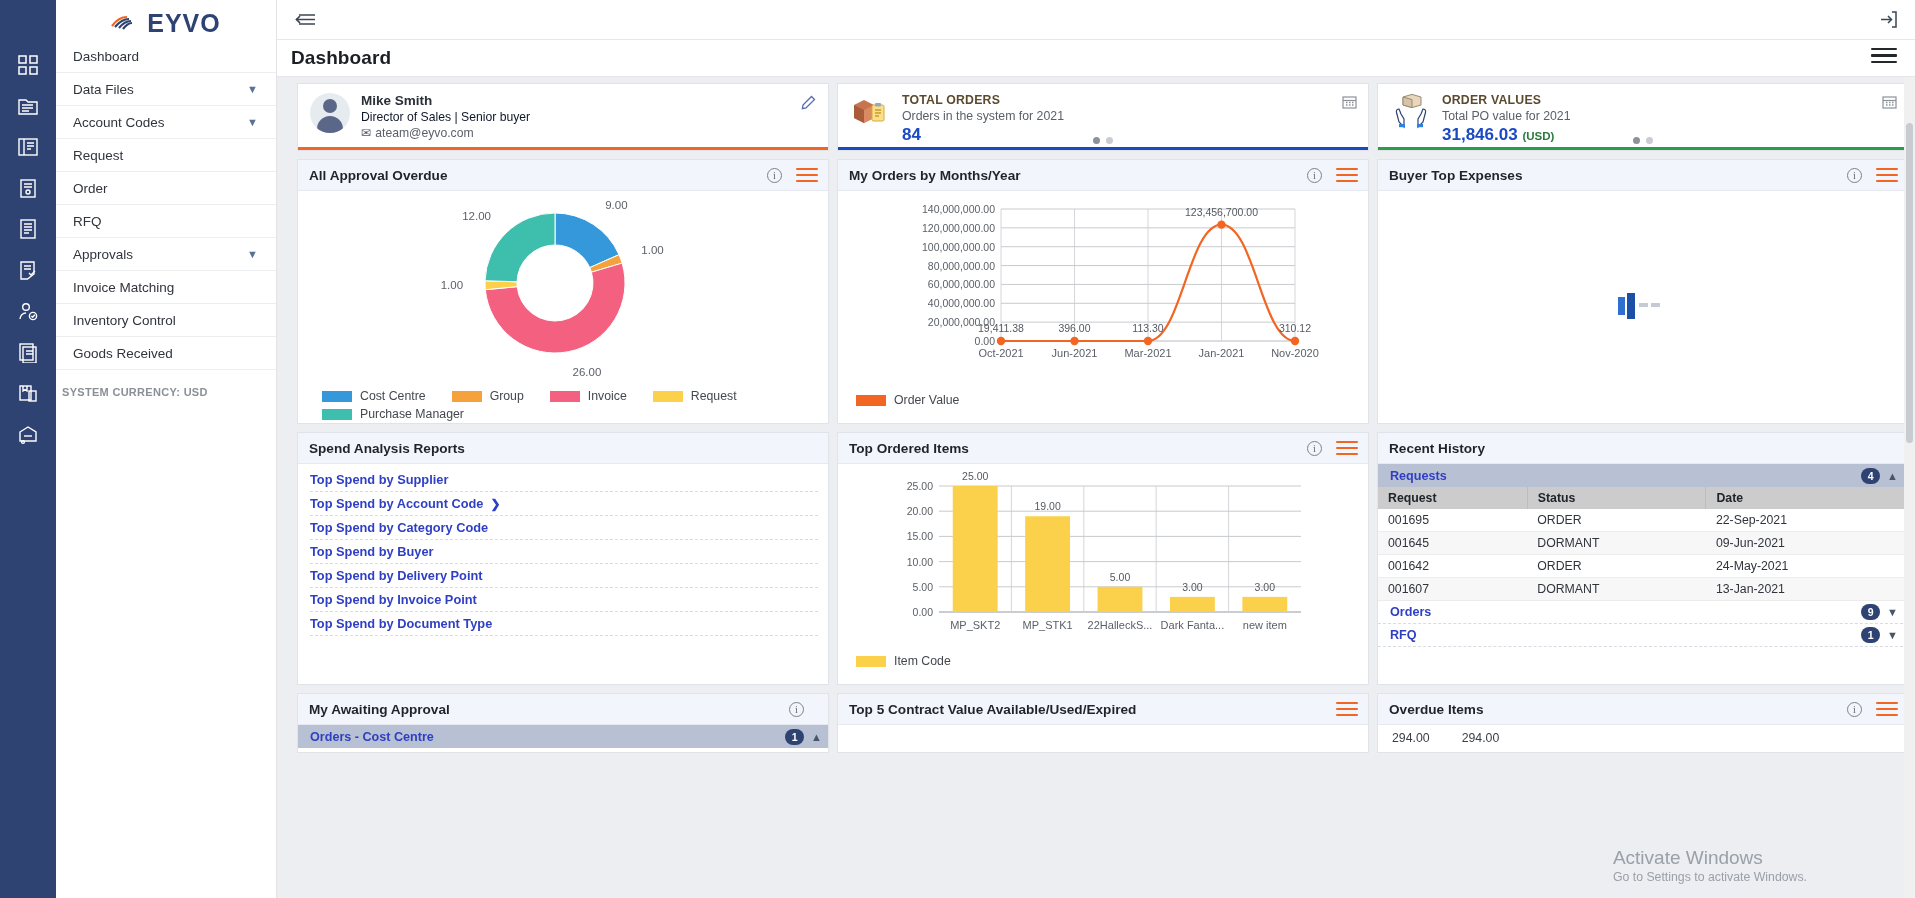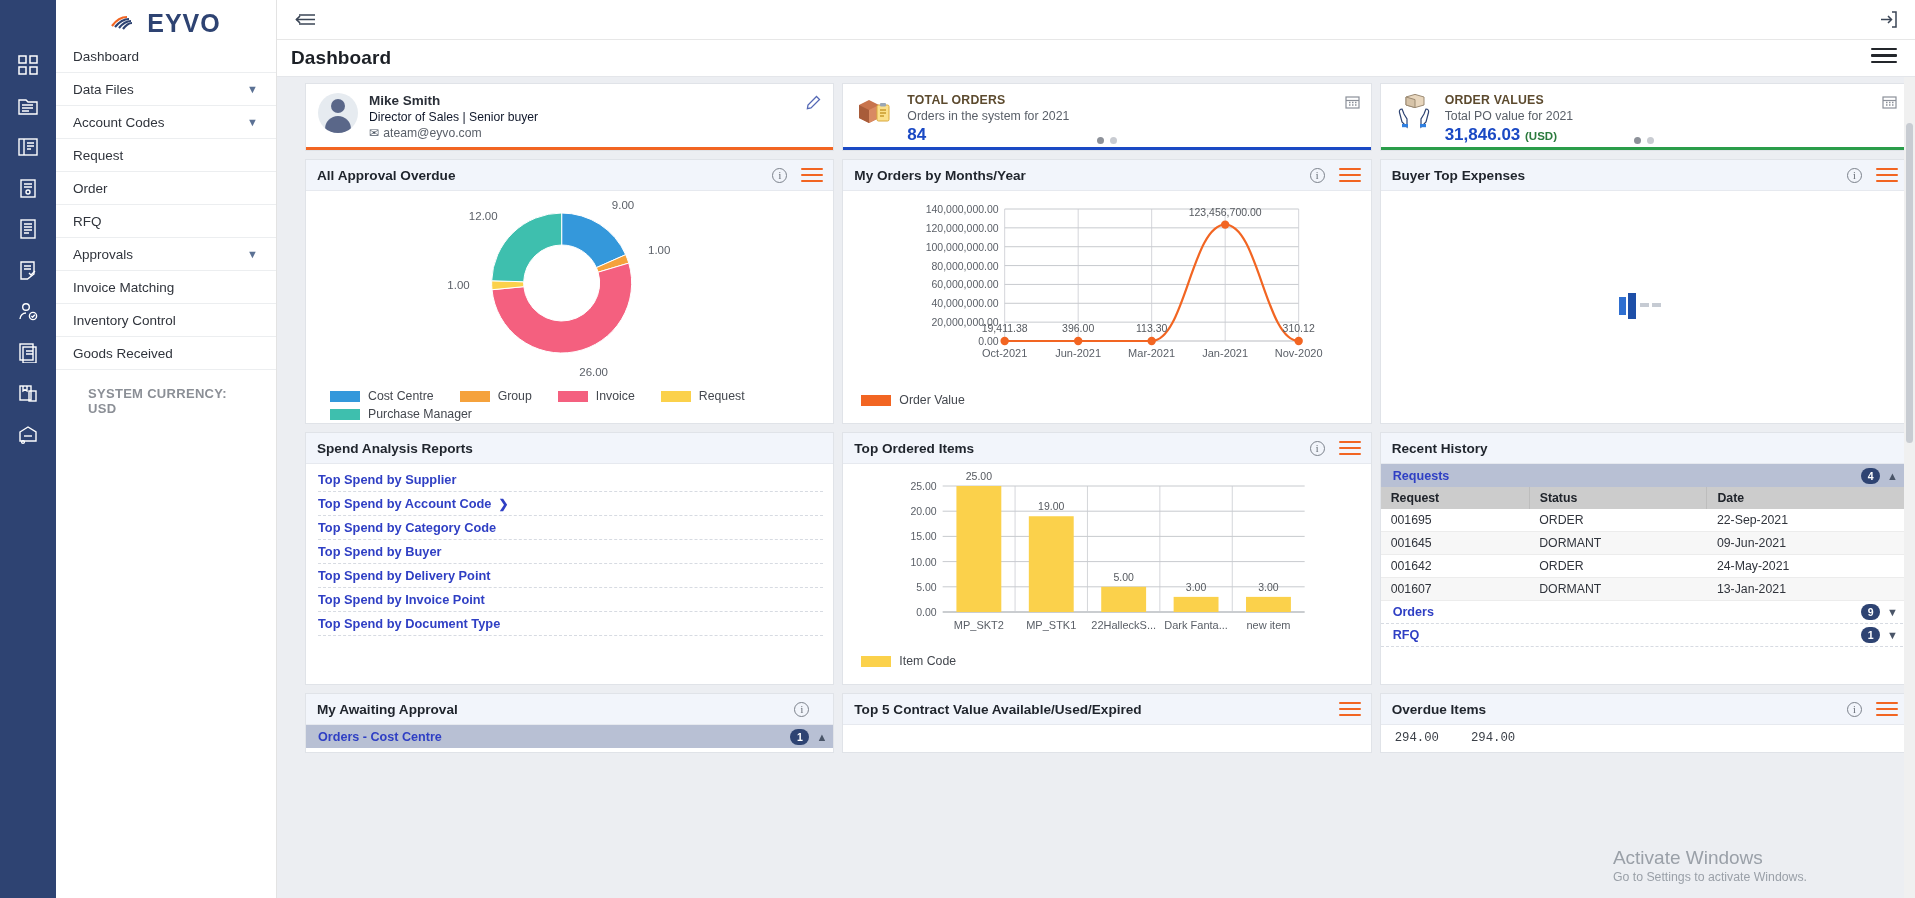--- a/index.html
+++ b/index.html
@@ -37,21 +37,21 @@
     font-family: "Liberation Sans", sans-serif;
   }
   .swoosh { display: inline-block; margin-right: 2px; }
   .menu-item {
     height: 33px; display: flex; align-items: center; justify-content: space-between;
     padding: 0 18px 0 17px; border-bottom: 1px solid #eceef0;
     font-size: 13.5px; color: #30343c; cursor: pointer;
   }
   .menu-item .chev { color: #5b7194; font-size: 11px; }
   .menu-foot {
-    padding: 16px 32px; font-size: 13px; color: #8b8f96; letter-spacing: .3px;
+    padding: 16px 6px; font-size: 11px; color: #8b8f96; letter-spacing: .3px;
     font-weight: 600;
   }
 
   
   .main { flex: 1; display: flex; flex-direction: column; background: #eceef2; min-width: 0; }
   .topbar {
     height: 40px; background: #fff; display: flex; align-items: center;
     padding: 0 14px; border-bottom: 1px solid #e7e7e7; flex: 0 0 40px;
   }
   .burger-left { width: 28px; height: 28px; display: flex; align-items: center; justify-content: center; cursor: pointer; }
@@ -63,21 +63,21 @@
     padding: 0 18px 0 14px; border-bottom: 1px solid #e4e6ea; flex: 0 0 37px;
     margin-left: 0;
   }
   .pagehead h1 { font-size: 19px; font-weight: 700; color: #1c2026; letter-spacing: .1px; }
   .pagehead-spacer { flex: 1; }
   .hamburger-dark { width: 26px; height: 20px; cursor: pointer; }
   .hamburger-dark span { display:block; height: 2.4px; background:#23262b; border-radius:1px; margin-bottom:4px;}
   .hamburger-dark span:last-child{margin-bottom:0;}
 
   .content {
-    flex: 1; overflow: hidden; padding: 6px 6px 0 6px; position: relative; margin-left: 22px;
+    flex: 1; overflow: hidden; padding: 6px 6px 0 20px; position: relative;
   }
   .grid-row { display: flex; gap: 8px; margin-bottom: 8px; }
   .col { flex: 1 1 0; min-width: 0; }
 
   
   .card { background: #fff; border: 1px solid #e0e3e8; }
   .statcard {
     height: 68px; display: flex; align-items: flex-start; position: relative;
     padding: 9px 12px 0 12px;
   }
@@ -169,21 +169,21 @@
   }
   .aa-row .sp { flex:1; }
 
   
   .watermark {
     position:absolute; right: 108px; bottom: 14px; text-align:left; color:#8c9099; pointer-events:none;
   }
   .watermark .w1 { font-size: 19px; color:#9aa0a8; line-height: 24px; }
   .watermark .w2 { font-size: 12.3px; color:#9aa0a8; }
 
-  .overdue-nums { display:flex; gap: 32px; padding: 6px 0 0 14px; font-size:12.3px; color:#3a3f47;font-family:Liberation Mono, monospace;}
+  .overdue-nums { display:flex; gap: 32px; padding: 6px 0 0 14px; font-size:12.3px; color:#3a3f47;}
 
   
   .pagescroll { position:absolute; right:0; top:0; bottom:0; width:11px; background:#f0f0f0;}
   .pagescroll .thumb { position:absolute; top: 46px; left:2px; width:7px; height: 320px; background:#c8ccd2; border-radius:4px;}
 </style>
 </head>
 <body>
 
 <div class="app">
 

